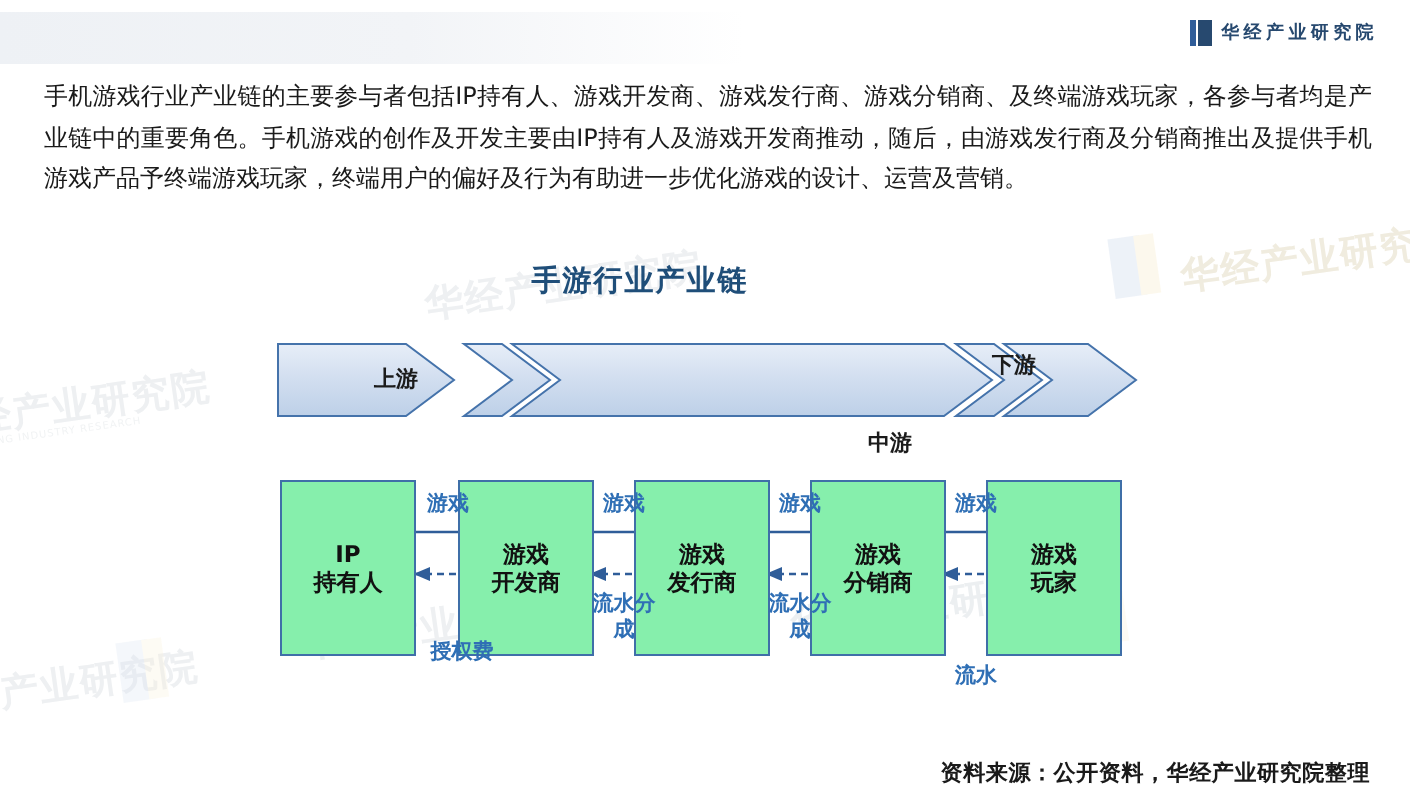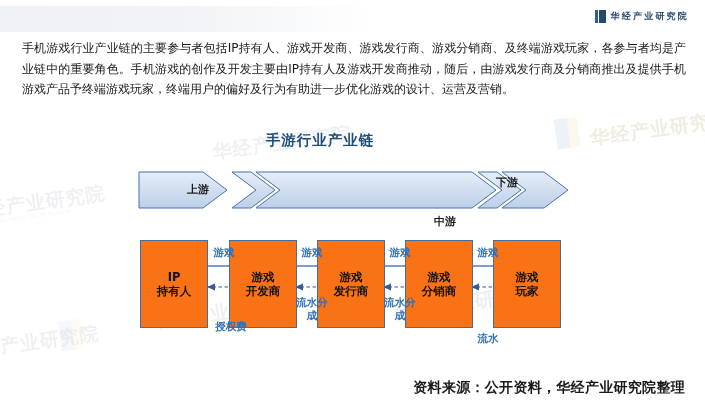--- a/index.html
+++ b/index.html
@@ -70,39 +70,39 @@
 
   .chev-label{
     position:absolute;z-index:4;
     font-family:"DejaVu Sans",sans-serif;
     font-size:11px;font-weight:700;color:#1b1b1b;
     text-align:right;line-height:13px;
   }
 
   .nodebox{
     position:absolute;z-index:4;
-    border:1px solid #3f6fa8;background:#f97316;
+    border:1px solid #3f6fa8;background:#86efac;
     display:flex;align-items:center;justify-content:center;
     font-family:"DejaVu Sans",sans-serif;
     font-size:11.5px;font-weight:700;color:#111111;
     line-height:14px;text-align:center;
   }
 
   .flowlabel{
     position:absolute;z-index:4;
     font-family:"DejaVu Sans",sans-serif;
     font-size:10.5px;font-weight:700;color:#2f6fb5;
     text-align:center;line-height:12.5px;width:34px;
   }
 
   
   .source{
     position:absolute;right:20px;top:379px;z-index:3;
     font-family:"DejaVu Sans",sans-serif;
-    font-size:14px;font-weight:700;color:#1a1a1a;letter-spacing:.3px;
+    font-size:11px;font-weight:700;color:#1a1a1a;letter-spacing:.3px;
   }
 </style>
 </head>
 <body>
 
 <div class="page">
 
   <div class="wm-layer">
     <div class="wm" style="left:-34px;top:190px;font-size:19px;">华经产业研究院</div>
     <div class="wm sub" style="left:-18px;top:214px;">HUAJING INDUSTRY RESEARCH</div>

